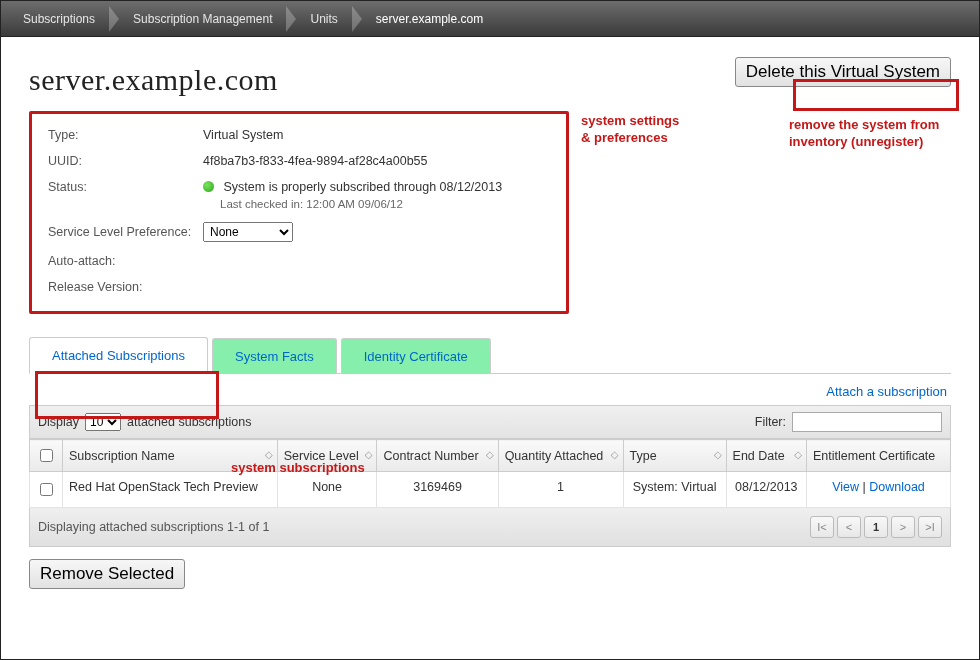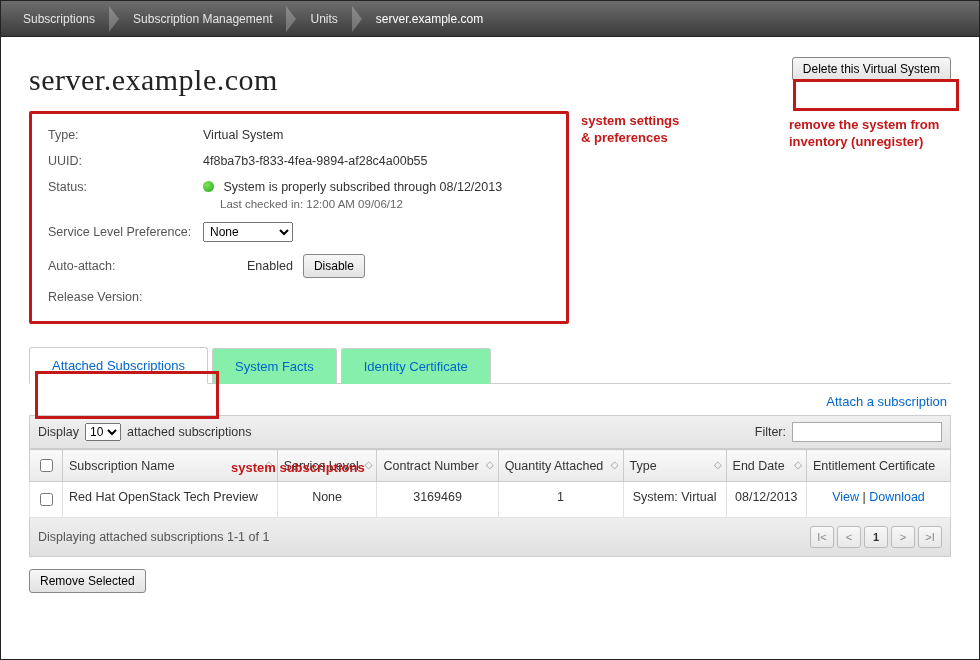--- a/index.html
+++ b/index.html
@@ -59,21 +59,21 @@
     font-size: 30px;
     letter-spacing: 0.5px;
     margin: 8px 0 14px 0;
     color: #222;
   }
   .btn {
     background: linear-gradient(#f7f7f7,#e2e2e2);
     border: 1px solid #888;
     border-radius: 3px;
     padding: 4px 10px;
-    font-size: 12px;
+    font-size: 17px;
     cursor: pointer;
   }
 
   
   .settings-box {
     border: 3px solid #c41818;
     border-radius: 2px;
     padding: 14px 16px 14px 16px;
     width: 540px;
     background: #fff;
@@ -248,24 +248,20 @@
         <div class="settings-row" style="align-items:center;">
           <div class="label">Service Level Preference:</div>
           <div class="value">
             <select class="svc">
               <option>None</option>
             </select>
           </div>
         </div>
         <div class="settings-row" style="align-items:center;gap:44px;">
           <div class="label">Auto-attach:</div>
-          <div class="value" style="display:flex; align-items:center; gap:10px;">
-            <span>Enabled</span>
-            <button class="btn">Disable</button>
-          </div>
         </div>
         <div class="settings-row" style="margin-bottom:3px;">
           <div class="label">Release Version:</div>
           <div class="value"></div>
         </div>
       </div>
     </div>
 
     <div class="tabs-wrap">
       <div class="tabs">

